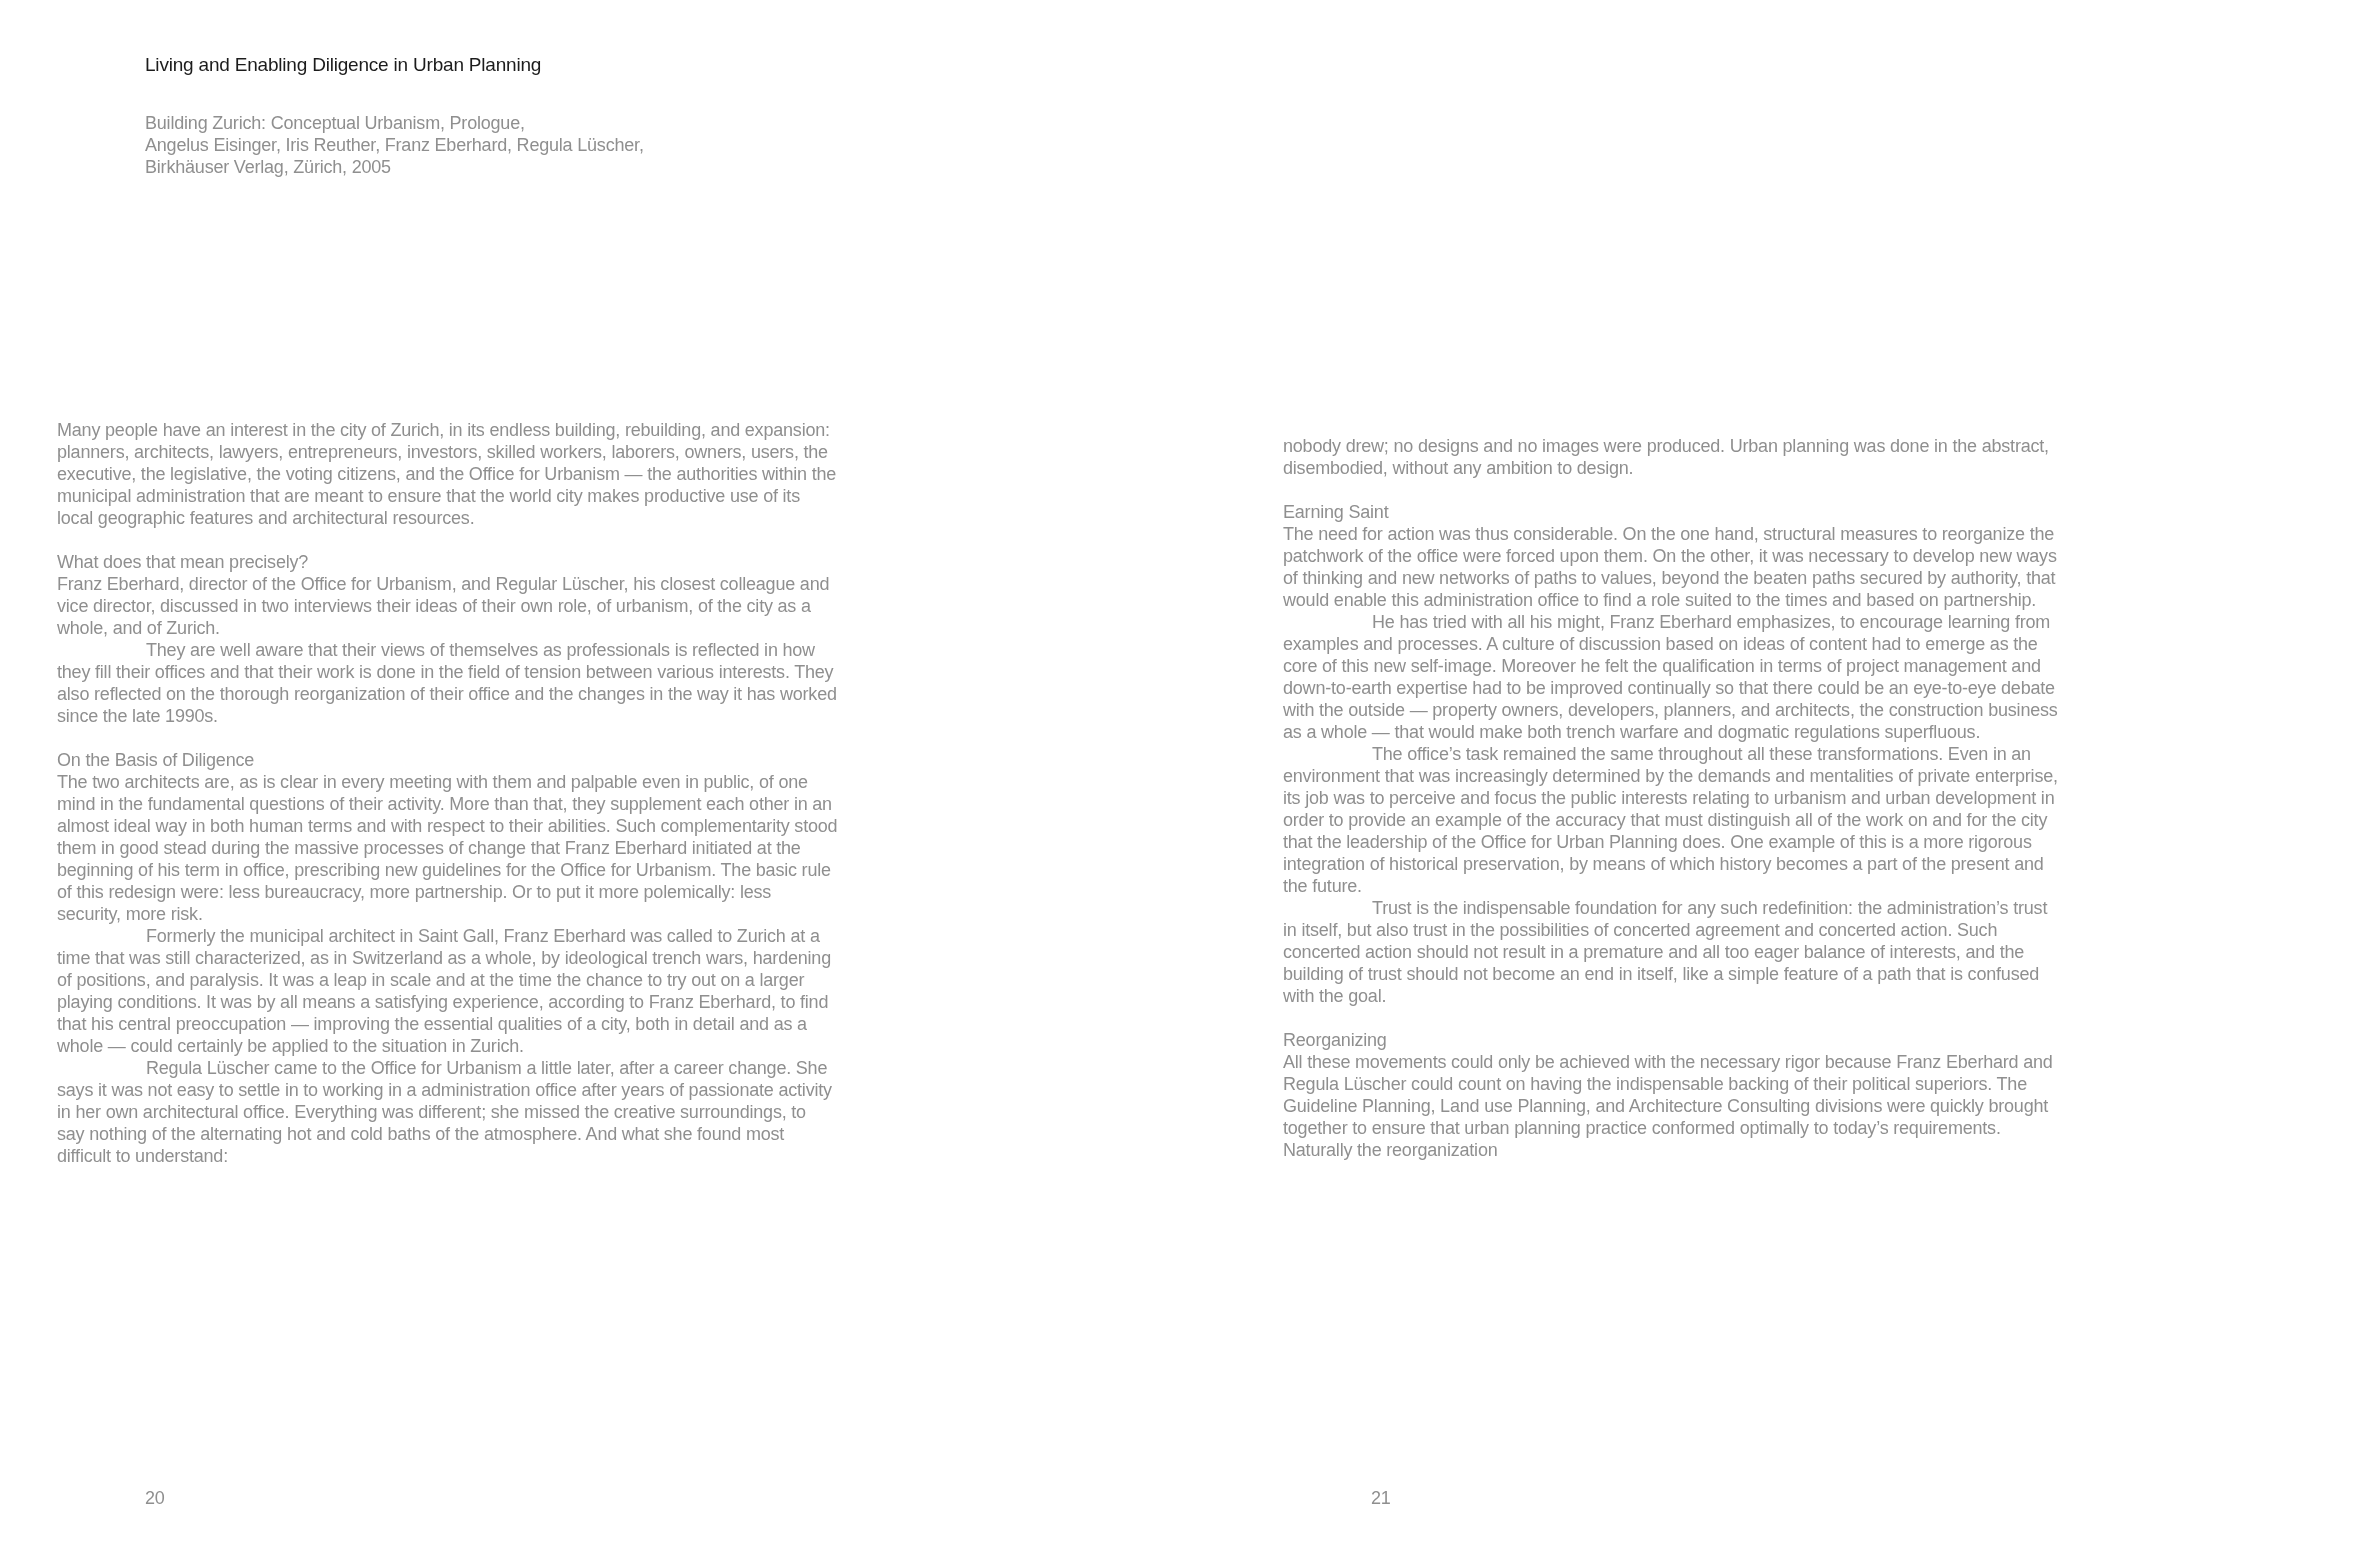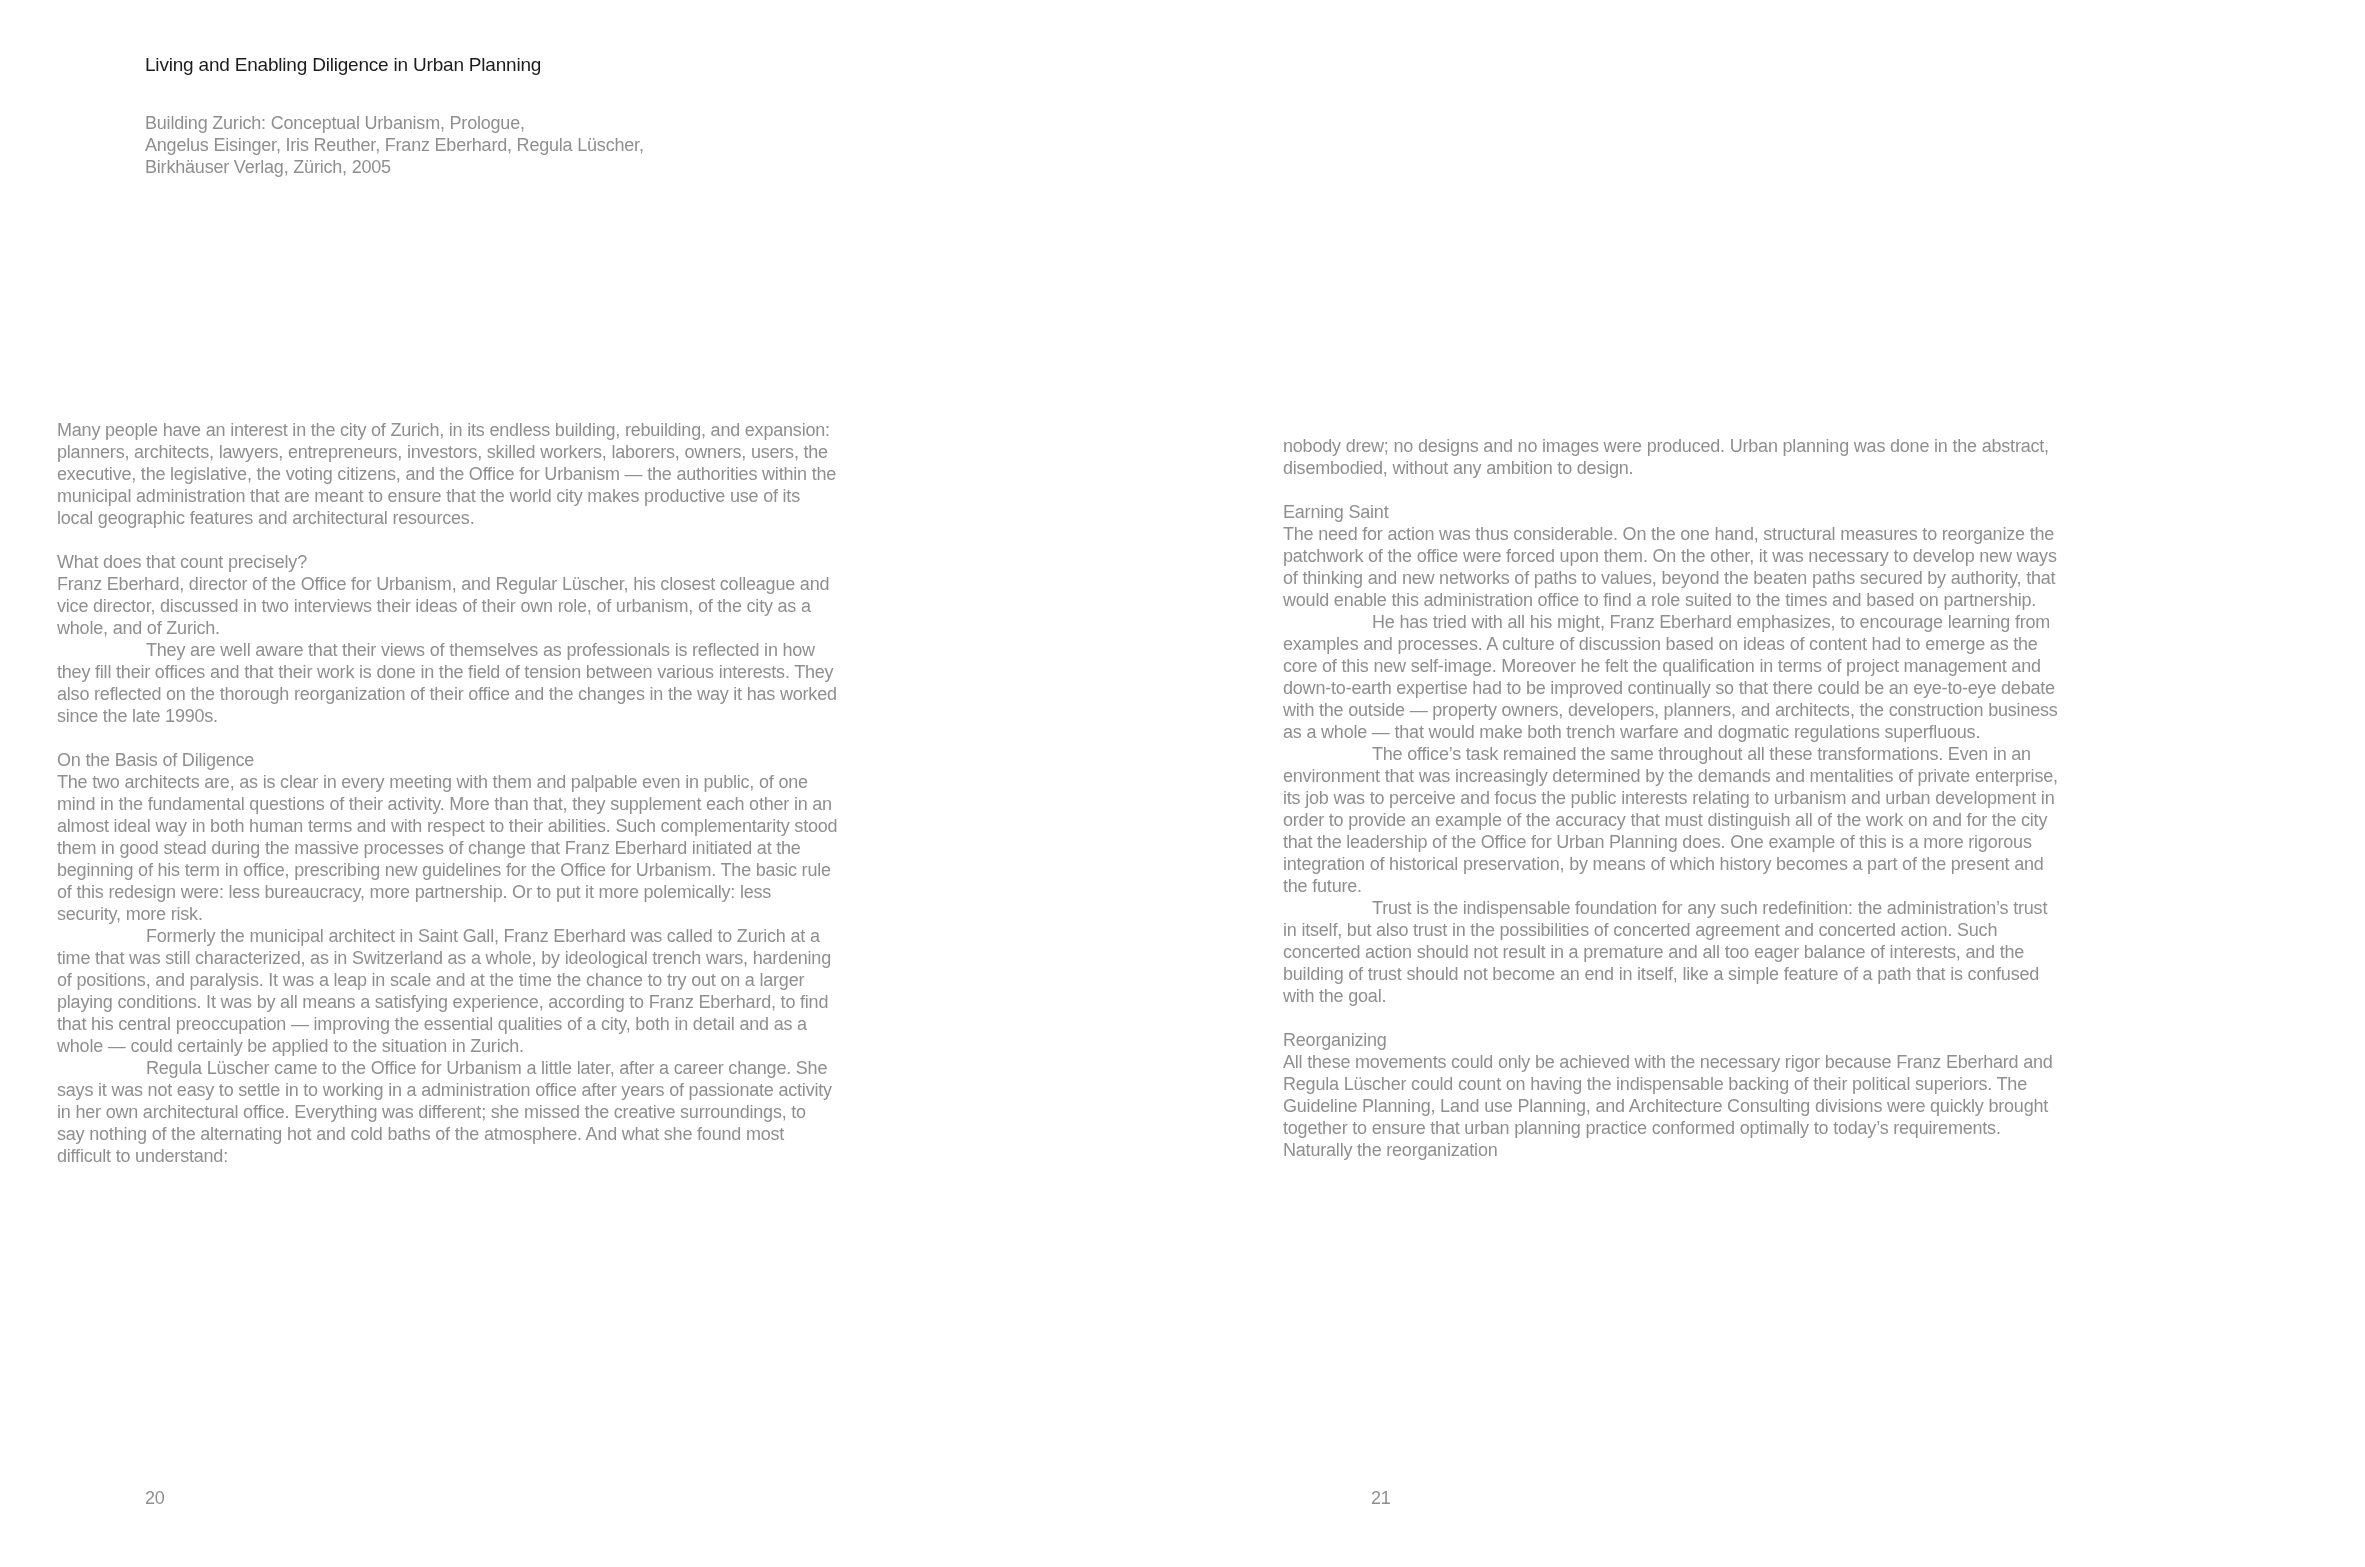--- a/index.html
+++ b/index.html
@@ -86,21 +86,21 @@
     <div class="subtitle-line">Birkhäuser Verlag, Zürich, 2005</div>
   </div>
 
   <div class="text-col col-left">
 
     <div class="text-block">
       <p class="para">Many people have an interest in the city of Zurich, in its endless building, rebuilding, and expansion: planners, architects, lawyers, entrepreneurs, investors, skilled workers, laborers, owners, users, the executive, the legislative, the voting citizens, and the Office for Urbanism — the authorities within the municipal administration that are meant to ensure that the world city makes productive use of its local geographic features and architectural resources.</p>
     </div>
 
     <div class="text-block">
-      <div class="block-heading">What does that count precisely?</div>
+      <div class="block-heading">What does that mean precisely?</div>
       <p class="para">Franz Eberhard, director of the Office for Urbanism, and Regular Lüscher, his closest colleague and vice director, discussed in two interviews their ideas of their own role, of urbanism, of the city as a whole, and of Zurich.</p>
       <p class="para indent">They are well aware that their views of themselves as professionals is reflected in how they fill their offices and that their work is done in the field of tension between various interests. They also reflected on the thorough reorganization of their office and the changes in the way it has worked since the late 1990s.</p>
     </div>
 
     <div class="text-block">
       <div class="block-heading">On the Basis of Diligence</div>
       <p class="para">The two architects are, as is clear in every meeting with them and palpable even in public, of one mind in the fundamental questions of their activity. More than that, they supplement each other in an almost ideal way in both human terms and with respect to their abilities. Such complementarity stood them in good stead during the massive processes of change that Franz Eberhard initiated at the beginning of his term in office, prescribing new guidelines for the Office for Urbanism. The basic rule of this redesign were: less bureaucracy, more partnership. Or to put it more polemically: less security, more risk.</p>
       <p class="para indent">Formerly the municipal architect in Saint Gall, Franz Eberhard was called to Zurich at a time that was still characterized, as in Switzerland as a whole, by ideological trench wars, hardening of positions, and paralysis. It was a leap in scale and at the time the chance to try out on a larger playing conditions. It was by all means a satisfying experience, according to Franz Eberhard, to find that his central preoccupation — improving the essential qualities of a city, both in detail and as a whole — could certainly be applied to the situation in Zurich.</p>
       <p class="para indent">Regula Lüscher came to the Office for Urbanism a little later, after a career change. She says it was not easy to settle in to working in a administration office after years of passionate activity in her own architectural office. Everything was different; she missed the creative surroundings, to say nothing of the alternating hot and cold baths of the atmosphere. And what she found most difficult to understand:</p>
     </div>

